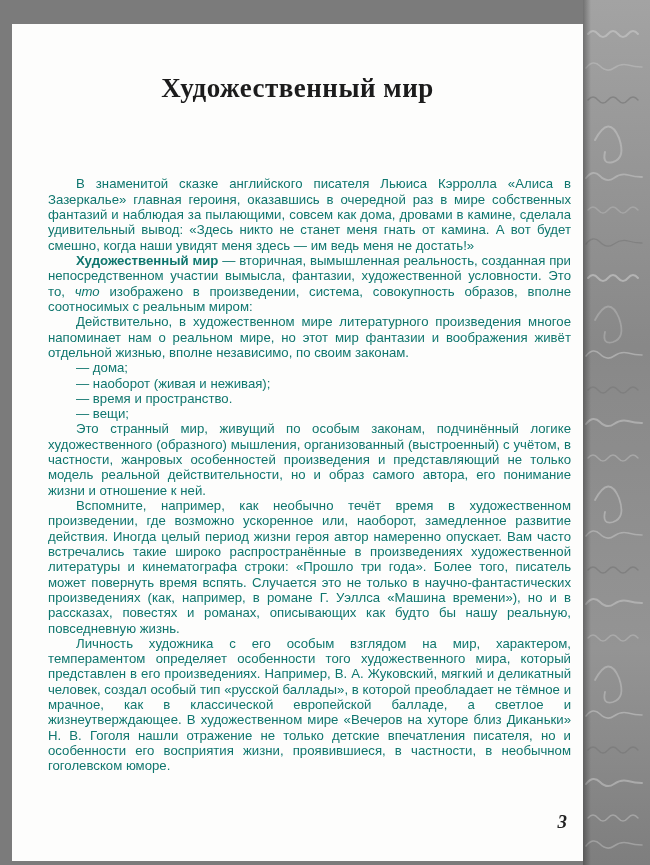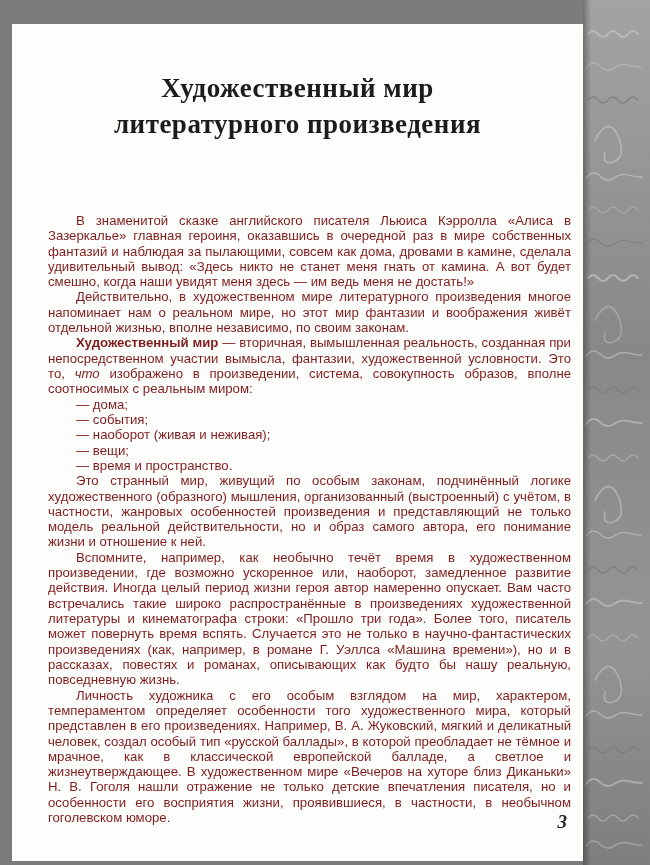--- a/index.html
+++ b/index.html
@@ -33,21 +33,21 @@
     text-align:center;
     font-family:"Liberation Serif", serif;
     font-weight:bold;
     font-size:27px;
     line-height:1.35;
     letter-spacing:0.5px;
     color:#1c1c1c;
   }
   .content{
     padding:0 12px 0 36px;
-    color:#7f1d1d;
+    color:#0f766e;
     font-size:13.2px;
     line-height:1.16;
     text-align:justify;
     hyphens:auto;
   }
   .content p{
     margin:0;
     text-indent:28px;
   }
   .content .list-item{
@@ -67,33 +67,31 @@
 </style>
 </head>
 <body>
 
 <div class="scan">
 
   <div class="paper">
 
     <h1 class="page-title">
       <span>Художественный мир</span><br>
-      <span>литературного произведения</span>
     </h1>
 
     <div class="content">
       <p>В знаменитой сказке английского писателя Льюиса Кэрролла «Алиса в Зазеркалье» главная героиня, оказавшись в очередной раз в мире собственных фантазий и наблюдая за пылающими, совсем как дома, дровами в камине, сделала удивительный вывод: «Здесь никто не станет меня гнать от камина. А вот будет смешно, когда наши увидят меня здесь — им ведь меня не достать!»</p>
+      <p><strong>Художественный мир</strong><span> — вторичная, вымышленная реальность, созданная при непосредственном участии вымысла, фантазии, художественной условности. Это то, </span><em>что</em><span> изображено в произведении, система, совокупность образов, вполне соотносимых с реальным миром:</span></p>
       <p>Действительно, в художественном мире литературного произведения многое напоминает нам о реальном мире, но этот мир фантазии и воображения живёт отдельной жизнью, вполне независимо, по своим законам.</p>
-      <p><strong>Художественный мир</strong><span> — вторичная, вымышленная реальность, созданная при непосредственном участии вымысла, фантазии, художественной условности. Это то, </span><em>что</em><span> изображено в произведении, система, совокупность образов, вполне соотносимых с реальным миром:</span></p>
 
       <div class="list-item">— дома;</div>
-      <div class="list-item">— события;</div>
       <div class="list-item">— наоборот (живая и неживая);</div>
+      <div class="list-item">— время и пространство.</div>
       <div class="list-item">— вещи;</div>
-      <div class="list-item">— время и пространство.</div>
 
       <p>Это странный мир, живущий по особым законам, подчинённый логике художественного (образного) мышления, организованный (выстроенный) с учётом, в частности, жанровых особенностей произведения и представляющий не только модель реальной действительности, но и образ самого автора, его понимание жизни и отношение к ней.</p>
       <p>Вспомните, например, как необычно течёт время в художественном произведении, где возможно ускоренное или, наоборот, замедленное развитие действия. Иногда целый период жизни героя автор намеренно опускает. Вам часто встречались такие широко распространённые в произведениях художественной литературы и кинематографа строки: «Прошло три года». Более того, писатель может повернуть время вспять. Случается это не только в научно-фантастических произведениях (как, например, в романе Г. Уэллса «Машина времени»), но и в рассказах, повестях и романах, описывающих как будто бы нашу реальную, повседневную жизнь.</p>
       <p>Личность художника с его особым взглядом на мир, характером, темпераментом определяет особенности того художественного мира, который представлен в его произведениях. Например, В. А. Жуковский, мягкий и деликатный человек, создал особый тип «русской баллады», в которой преобладает не тёмное и мрачное, как в классической европейской балладе, а светлое и жизнеутверждающее. В художественном мире «Вечеров на хуторе близ Диканьки» Н. В. Гоголя нашли отражение не только детские впечатления писателя, но и особенности его восприятия жизни, проявившиеся, в частности, в необычном гоголевском юморе.</p>
     </div>
 
     <div class="page-number">3</div>
   </div>
 
   <div class="margin-strip">

